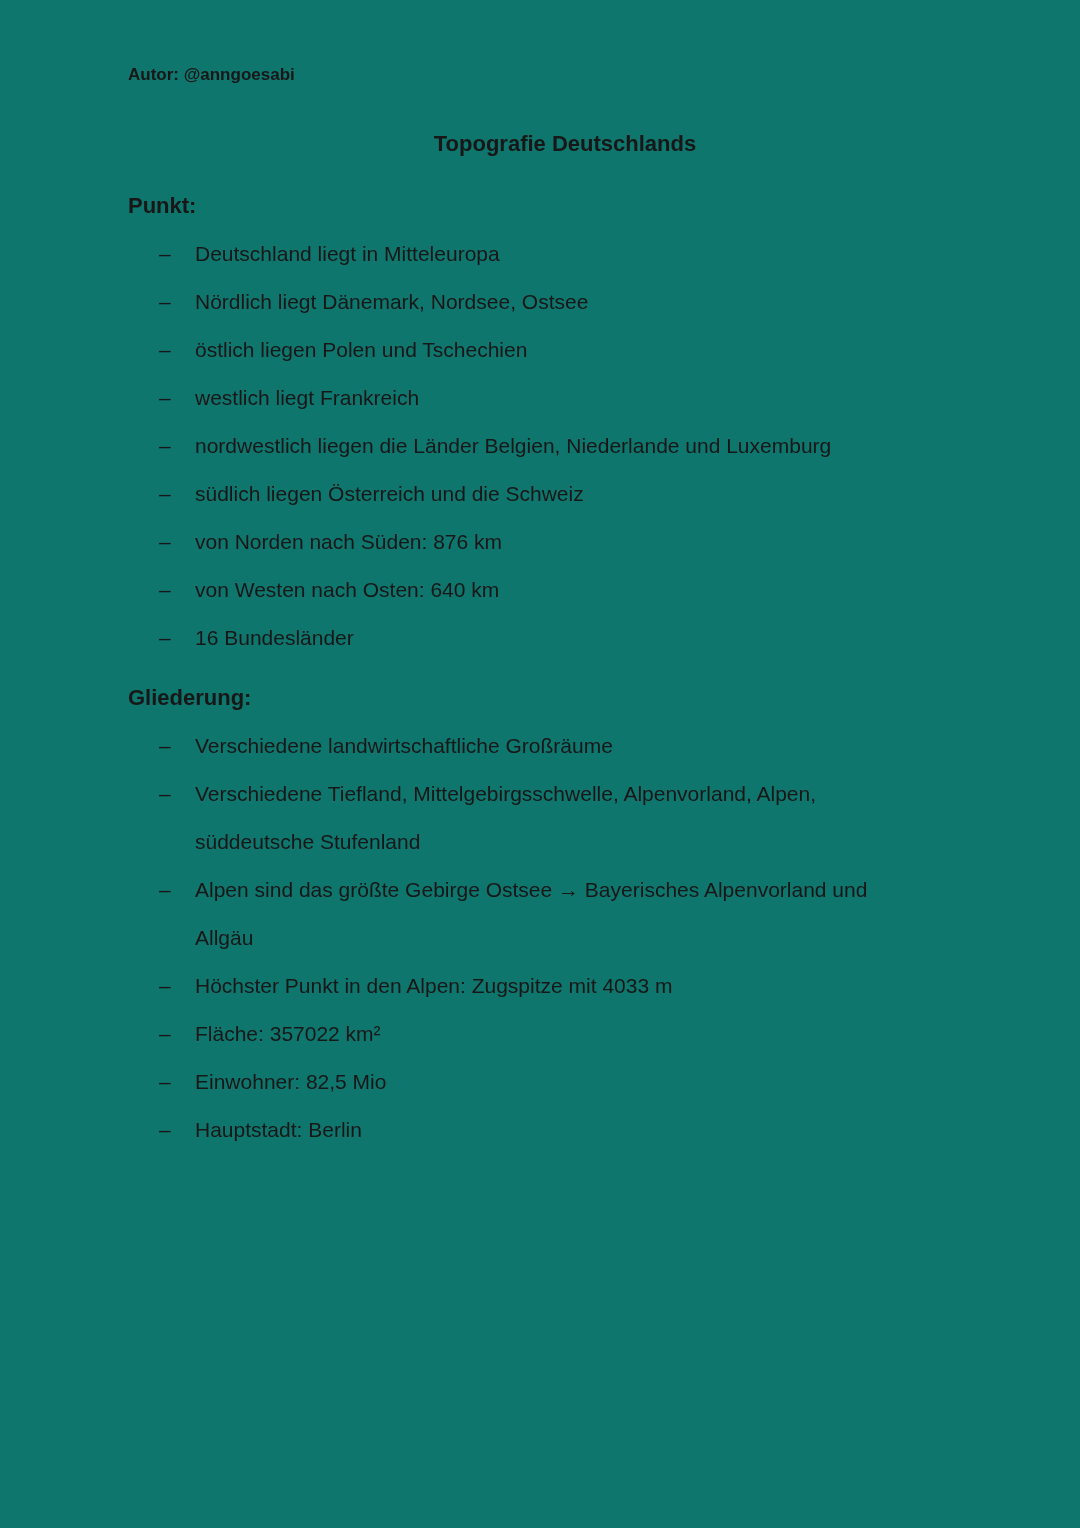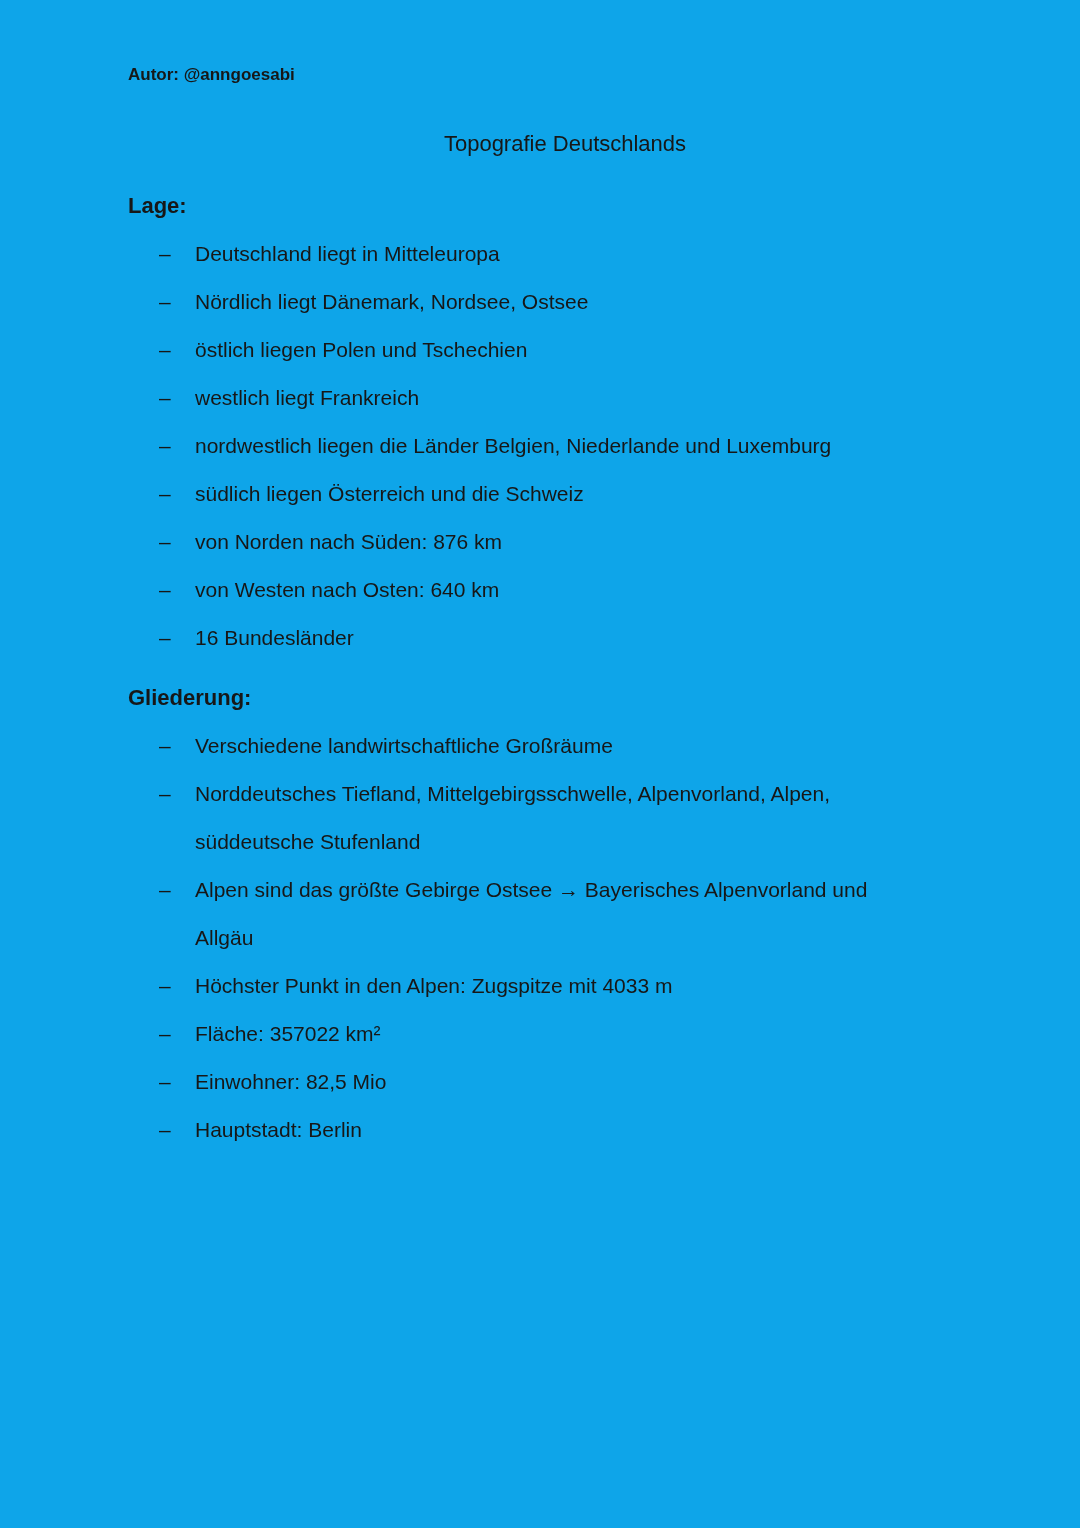--- a/index.html
+++ b/index.html
@@ -7,32 +7,32 @@
   body {
     width: 1080px;
     height: 1528px;
     font-family: "Liberation Sans", sans-serif;
     color: #171717;
     overflow: hidden;
   }
   .page {
     width: 1080px;
     height: 1528px;
-    background: #0ea5e9;
+    background: #0f766e;
     padding: 64px 78px 0 128px;
   }
   .author {
     font-size: 17px;
     font-weight: bold;
     line-height: 22px;
   }
   .title {
     text-align: center;
     font-size: 22px;
-    font-weight: normal;
+    font-weight: bold;
     line-height: 28px;
     margin-top: 44px;
   }
   .section-heading {
     font-size: 22px;
     font-weight: bold;
     line-height: 28px;
     margin-top: 34px;
     margin-bottom: 10px;
   }
@@ -60,21 +60,21 @@
 </style>
 </head>
 <body>
 
 <div class="page">
   <div class="author">Autor: @anngoesabi</div>
 
   <div class="title">Topografie Deutschlands</div>
 
   <div class="section">
-    <div class="section-heading">Lage:</div>
+    <div class="section-heading">Punkt:</div>
     <div class="bullet-list">
         <div class="list-item">
           <span class="bullet-marker">–</span>
           <span class="item-text">Deutschland liegt in Mitteleuropa</span>
         </div>
         <div class="list-item">
           <span class="bullet-marker">–</span>
           <span class="item-text">Nördlich liegt Dänemark, Nordsee, Ostsee</span>
         </div>
         <div class="list-item">
@@ -110,21 +110,21 @@
 
   <div class="section">
     <div class="section-heading">Gliederung:</div>
     <div class="bullet-list">
         <div class="list-item">
           <span class="bullet-marker">–</span>
           <span class="item-text">Verschiedene landwirtschaftliche Großräume</span>
         </div>
         <div class="list-item">
           <span class="bullet-marker">–</span>
-          <span class="item-text">Norddeutsches Tiefland, Mittelgebirgsschwelle, Alpenvorland, Alpen,
+          <span class="item-text">Verschiedene Tiefland, Mittelgebirgsschwelle, Alpenvorland, Alpen,
 süddeutsche Stufenland</span>
         </div>
         <div class="list-item">
           <span class="bullet-marker">–</span>
           <span class="item-text">Alpen sind das größte Gebirge Ostsee → Bayerisches Alpenvorland und
 Allgäu</span>
         </div>
         <div class="list-item">
           <span class="bullet-marker">–</span>
           <span class="item-text">Höchster Punkt in den Alpen: Zugspitze mit 4033 m</span>

